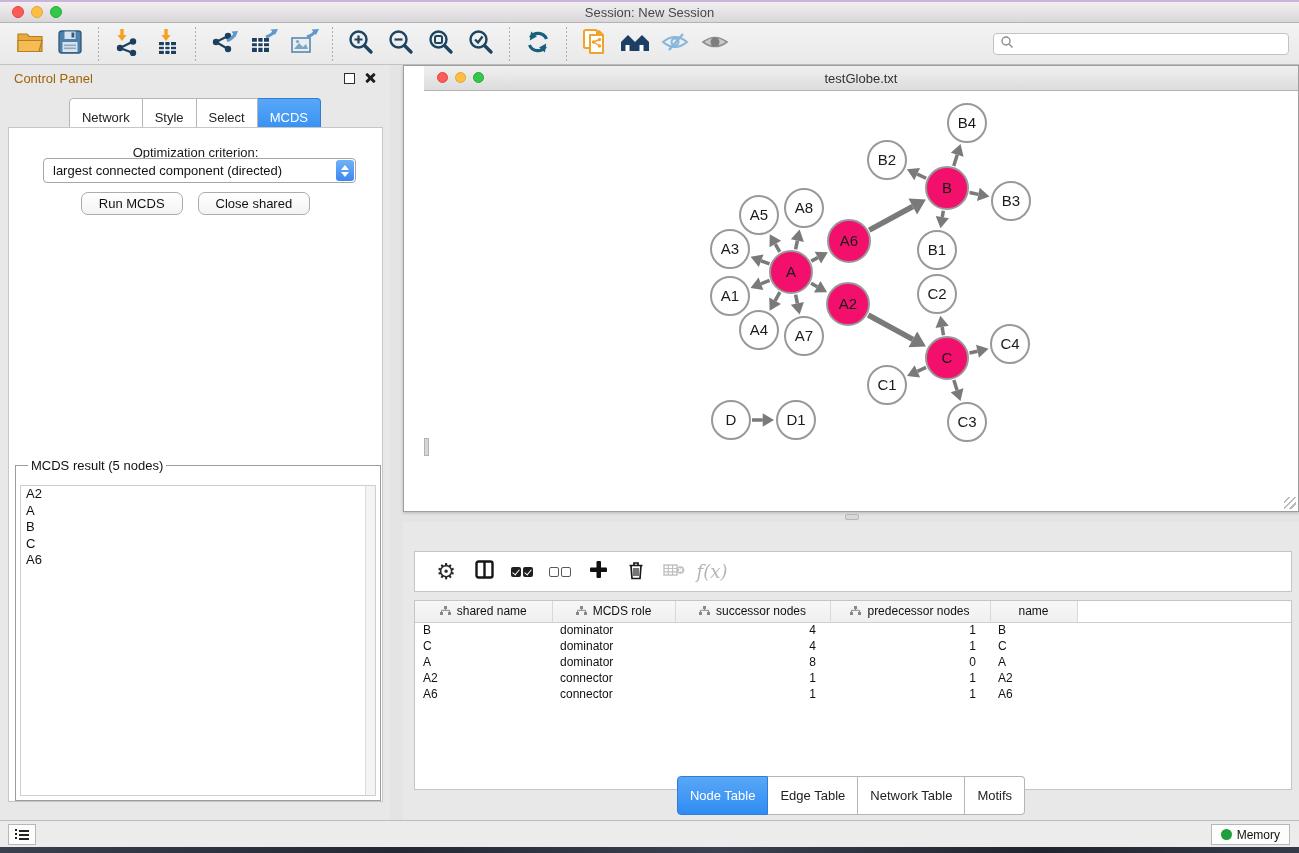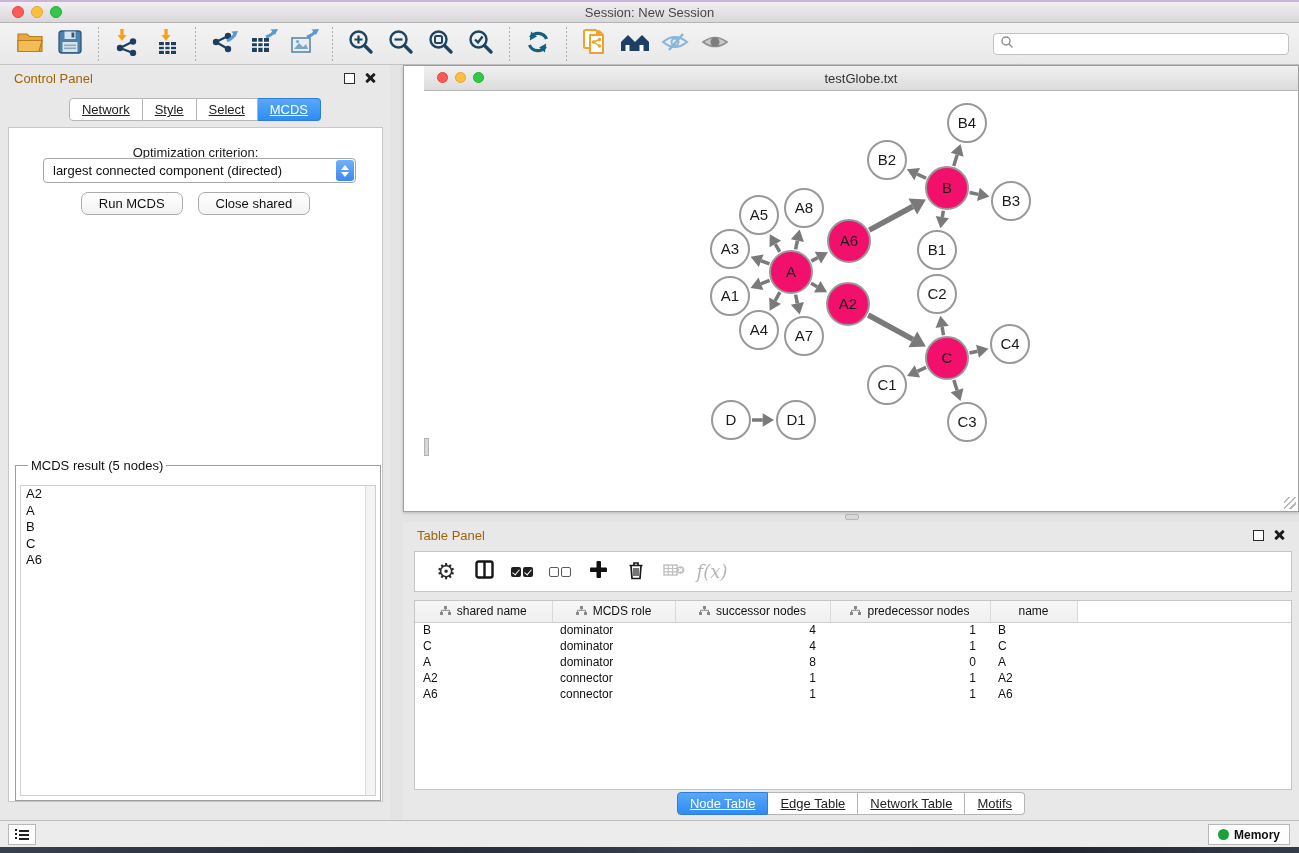--- a/index.html
+++ b/index.html
@@ -39,21 +39,21 @@
   .float-ico { width:11px; height:11px; border:1.5px solid #2e2e2e; background:#fff; }
   .close-ico { position:relative; width:12px; height:12px; }
   .close-ico::before,.close-ico::after { content:""; position:absolute; left:5px; top:0; width:3px; height:12px;
     background:#1c1c1c; border-radius:1px; }
   .close-ico::before { transform:rotate(45deg); }
   .close-ico::after { transform:rotate(-45deg); }
 
   
   .segbar { display:flex; }
   .seg { font-size:13px; color:#222; background:#fff; border:1px solid #b5b5b5; border-left:none;
-    padding:2px 12px; line-height:17px; white-space:nowrap;text-decoration:underline; }
+    padding:10px 12px; line-height:17px; white-space:nowrap; }
   .seg:first-child { border-left:1px solid #b5b5b5; border-radius:4px 0 0 4px; }
   .seg:last-child { border-radius:0 4px 4px 0; }
   .seg.active { background:linear-gradient(#59a7f7,#2f8cf3); border-color:#2f7dd6; color:#fff; }
 
   
   .cpanel { position:absolute; left:0; top:0; width:390px; height:100%; background:#e8e8e8; }
   .cp-tabs { position:absolute; top:33px; left:0; right:0; display:flex; justify-content:center; }
   .cp-body { position:absolute; left:8px; top:62px; width:375px; bottom:20px;
     border:1px solid #c7c7c7; background:#ffffff; }
   .opt-label { text-align:center; font-size:13px; color:#1a1a1a; margin-top:17px; }
@@ -124,21 +124,21 @@
   .statusbar { position:absolute; left:0; right:0; bottom:6px; height:27px; background:#ececec;
     border-top:1px solid #bcbcbc; }
   .menu-btn { position:absolute; left:8px; top:3px; width:28px; height:21px; background:#fdfdfd;
     border:1px solid #b7b7b7; display:flex; align-items:center; justify-content:center; }
   .list-ico { position:relative; width:14px; height:11px; }
   .list-ico::before { content:""; position:absolute; left:0; top:0; width:2px; height:11px;
     background-image:linear-gradient(#222 60%, transparent 40%); background-size:2px 4px; }
   .list-ico::after { content:""; position:absolute; left:4px; top:0.5px; width:10px; height:10px;
     background-image:linear-gradient(#222 55%, transparent 45%); background-size:10px 4px; }
   .mem-btn { position:absolute; right:9px; top:3px; height:21px; background:#fdfdfd;
-    border:1px solid #b7b7b7; display:flex; align-items:center; gap:5px; padding:0 9px;font-weight:bold; }
+    border:1px solid #b7b7b7; display:flex; align-items:center; gap:5px; padding:0 9px; }
   .mem-dot { width:11px; height:11px; border-radius:50%; background:#1f9e3c; }
   .mem-label { font-size:12px; color:#111; }
   .desktop-strip { position:absolute; left:0; right:0; bottom:0; height:6px;
     background:linear-gradient(90deg,#39404e,#232834 30%,#3a4150 55%,#20242e 80%,#343b49); }
 </style>
 </head>
 <body>
 
 <div class="app">
 
@@ -429,27 +429,20 @@
             <circle cx="543" cy="331" r="19" fill="#ffffff" stroke="#999999" stroke-width="2"></circle>
             <text x="543" y="336" text-anchor="middle" font-size="15" fill="#1a1a1a" font-family="&quot;Liberation Sans&quot;, sans-serif">C3</text>
           </svg>
         <div class="edge-thumb"></div>
         <div class="grip"></div>
       </div>
     </div>
     <div class="split-handle"></div>
 
     <div class="tpanel">
-      <div class="phead">
-        <div class="ptitle">Table Panel</div>
-        <div class="winbtns">
-          <span class="float-ico"></span>
-          <span class="close-ico"></span>
-        </div>
-      </div>
       <div class="t-toolbar">
         <div class="t-ico">
             <span class="gear-glyph">⚙</span>
           </div>
         <div class="t-ico">
             <span><svg width="19" height="19" viewBox="0 0 19 19">
                 <rect x="1.5" y="1.5" width="16" height="16" rx="2" fill="none" stroke="#161616" stroke-width="2.4"></rect>
                 <path d="M9.5 1.5v16" stroke="#161616" stroke-width="2.4"></path>
               </svg></span>
           </div>

